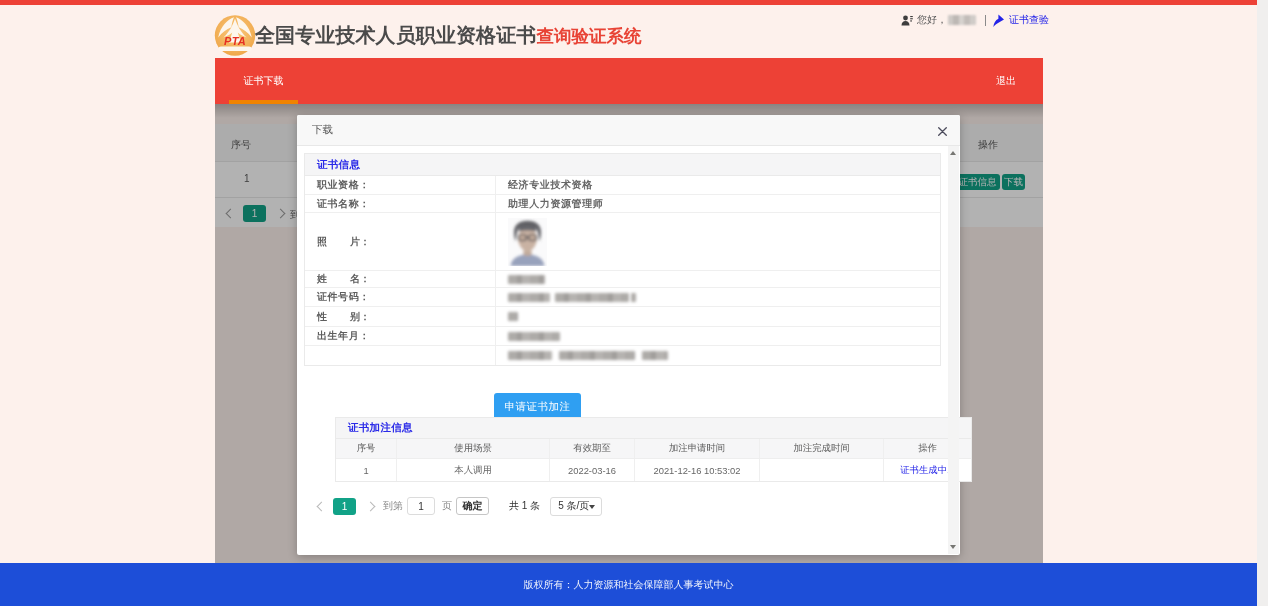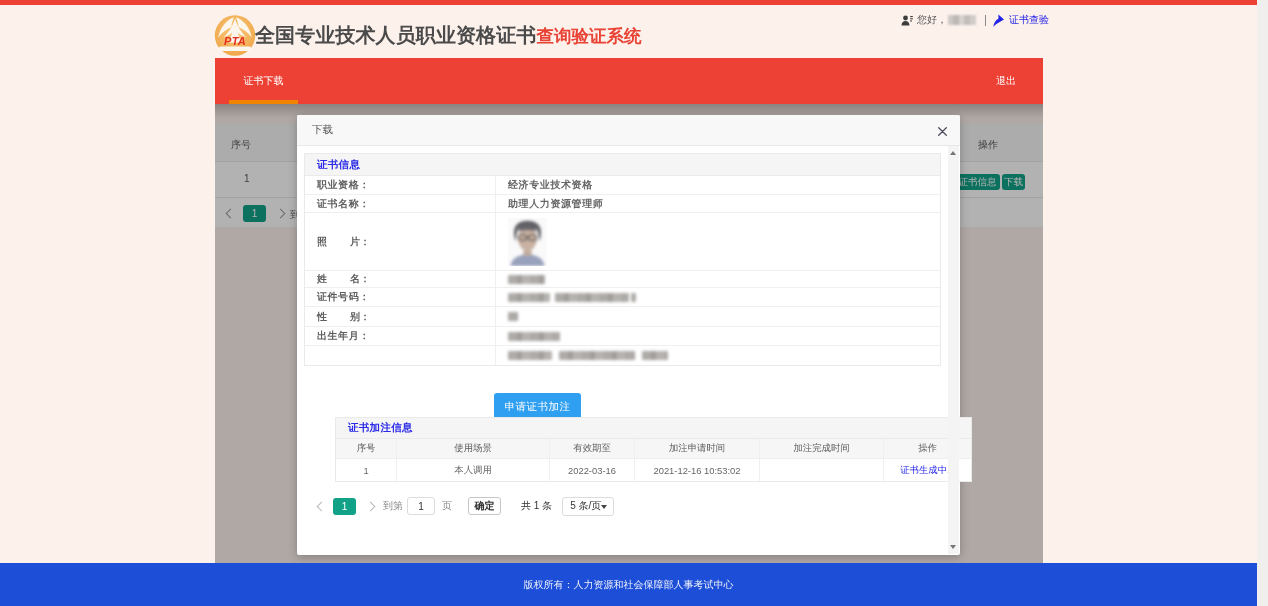--- a/index.html
+++ b/index.html
@@ -281,21 +281,21 @@
         </div>
       </div>
     </div>
     <div id="mpager">
       <span class="ar al" style="margin-left:14px"></span>
       <span class="cur" style="margin-left:8px">1</span>
       <span class="ar arr" style="margin-left:11px"></span>
       <span style="margin-left:9px">到第</span>
       <span class="ibox" style="margin-left:4px">1</span>
       <span style="margin-left:7px">页</span>
-      <span class="okbtn" style="margin-left:16px">确定</span>
+      <span class="okbtn" style="margin-left:4px">确定</span>
       <span style="margin-left:20px;color:#333">共 1 条</span>
       <span class="sel" style="margin-left:10px">5 条/页</span>
     </div>
   </div>
   <div id="mscroll">
       <div class="up"></div>
       <div class="dn"></div>
     </div>
 </div>
 

